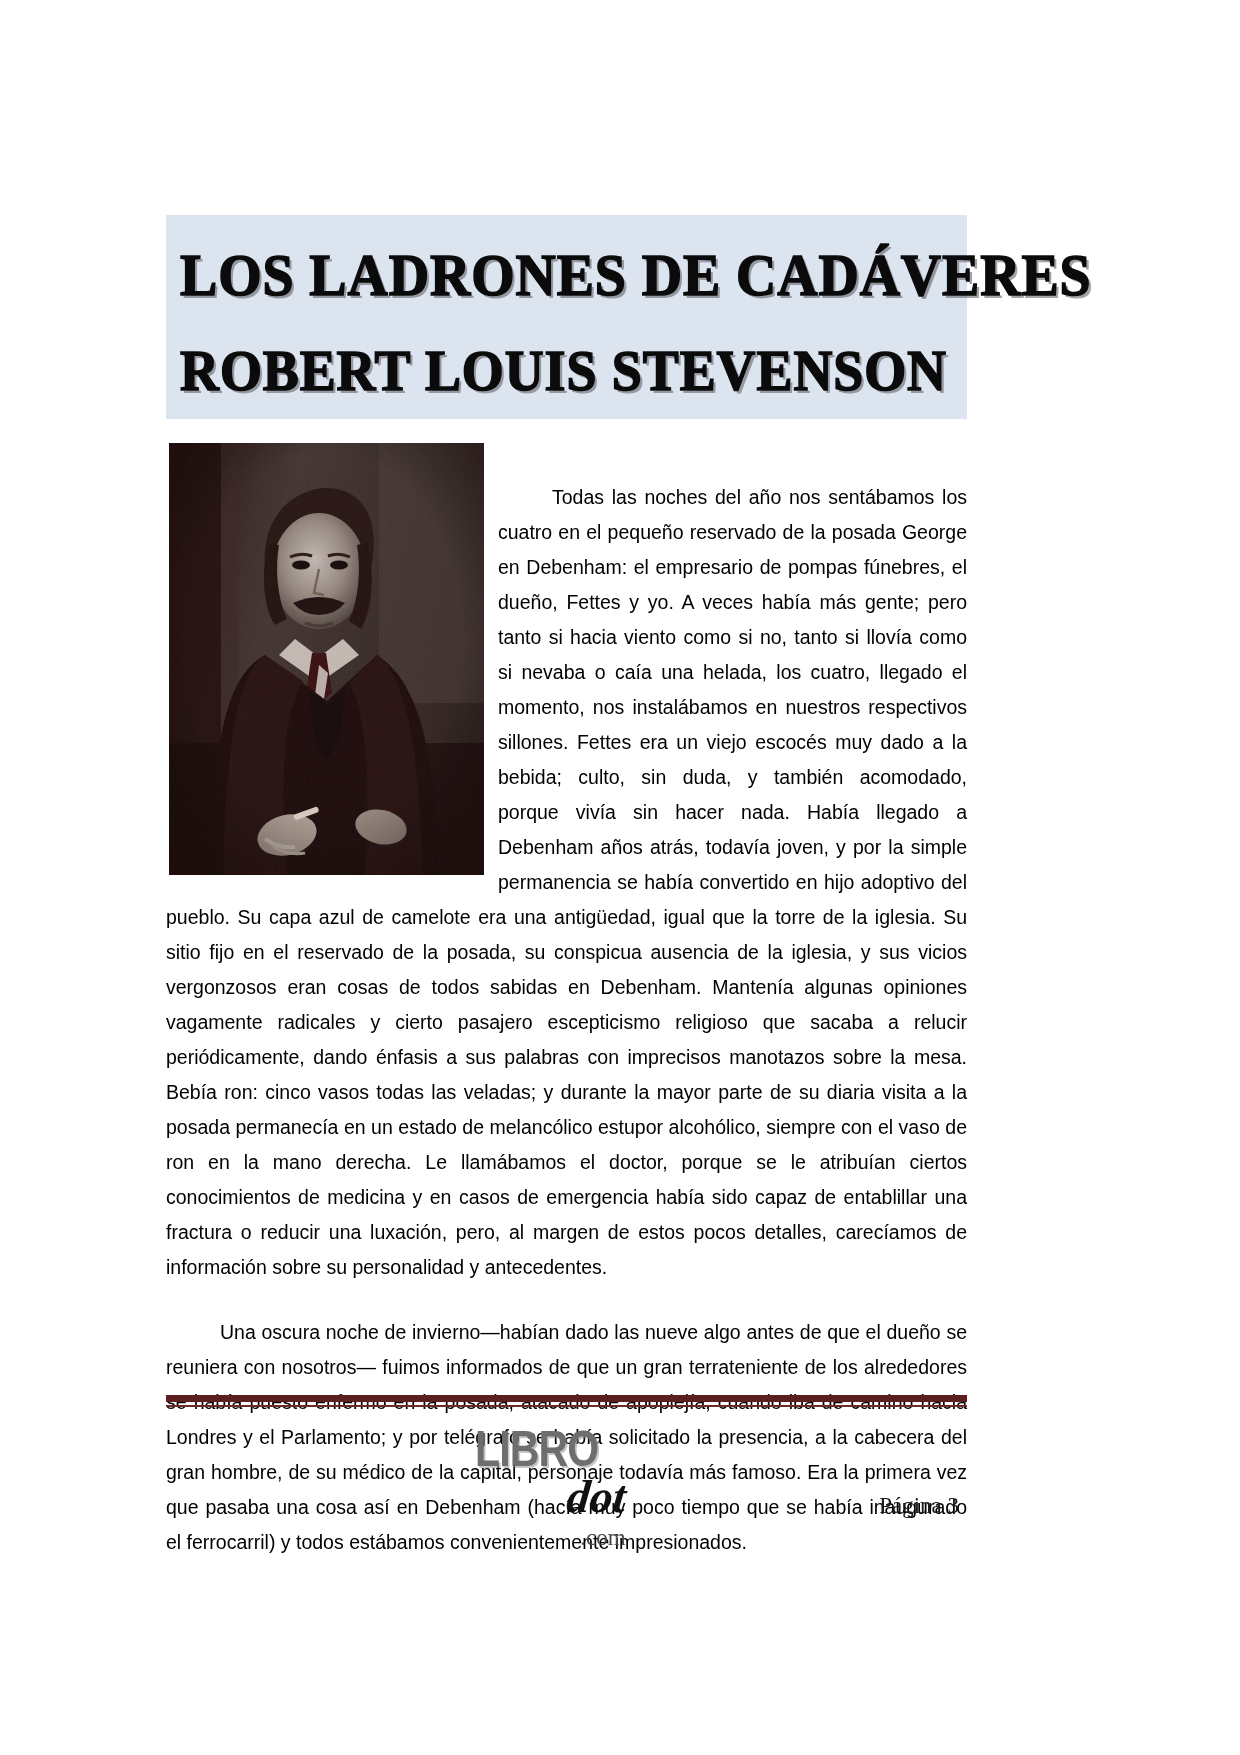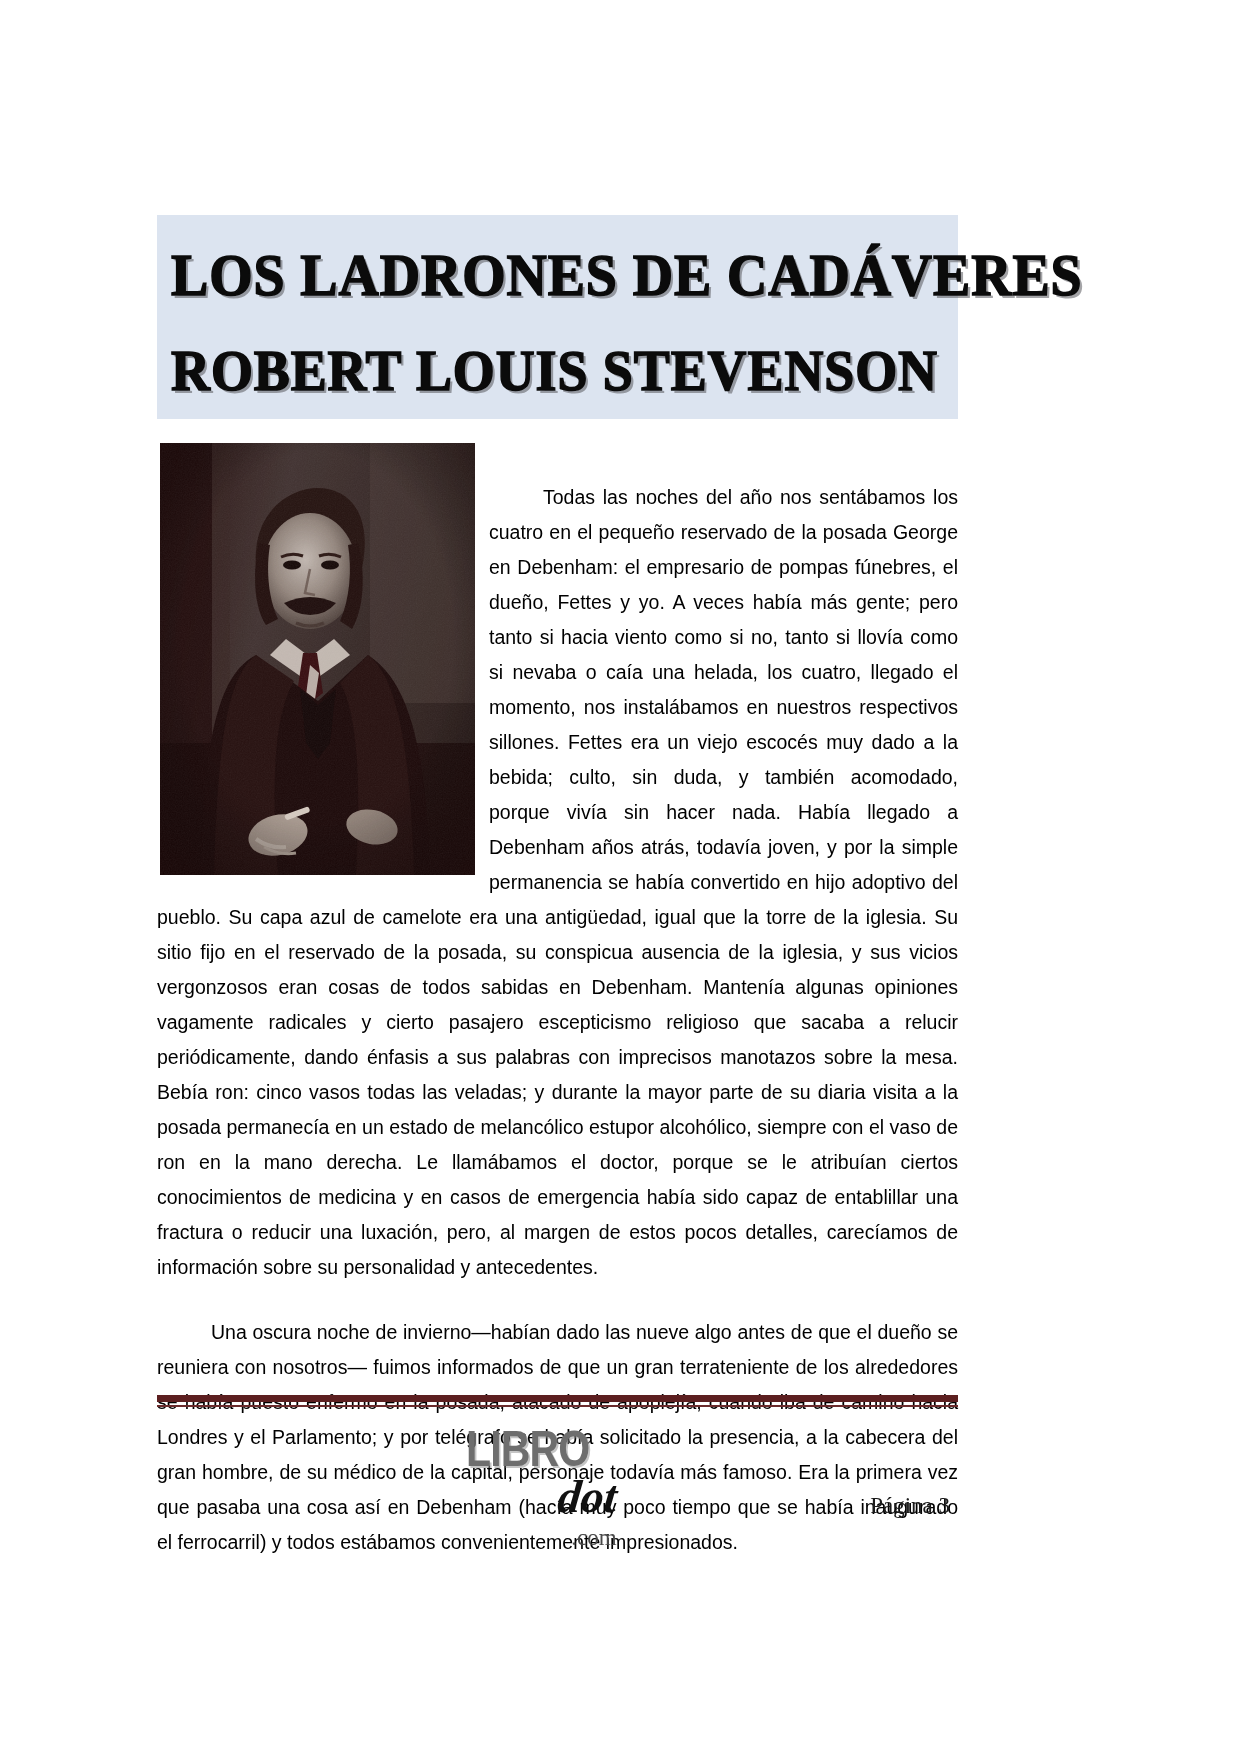--- a/index.html
+++ b/index.html
@@ -11,21 +11,21 @@
     width: 1240px;
     height: 1755px;
     font-family: "Liberation Sans", sans-serif;
     color: #000000;
     position: relative;
     overflow: hidden;
   }
 
   .page {
     position: absolute;
-    left: 0; top: 0;
+    left: 9px; top: 0;
     width: 1024px;
     height: 1755px;
     background: #ffffff;
   }
 
   
   .title-banner {
     position: absolute;
     left: 157px;
     top: 215px;

